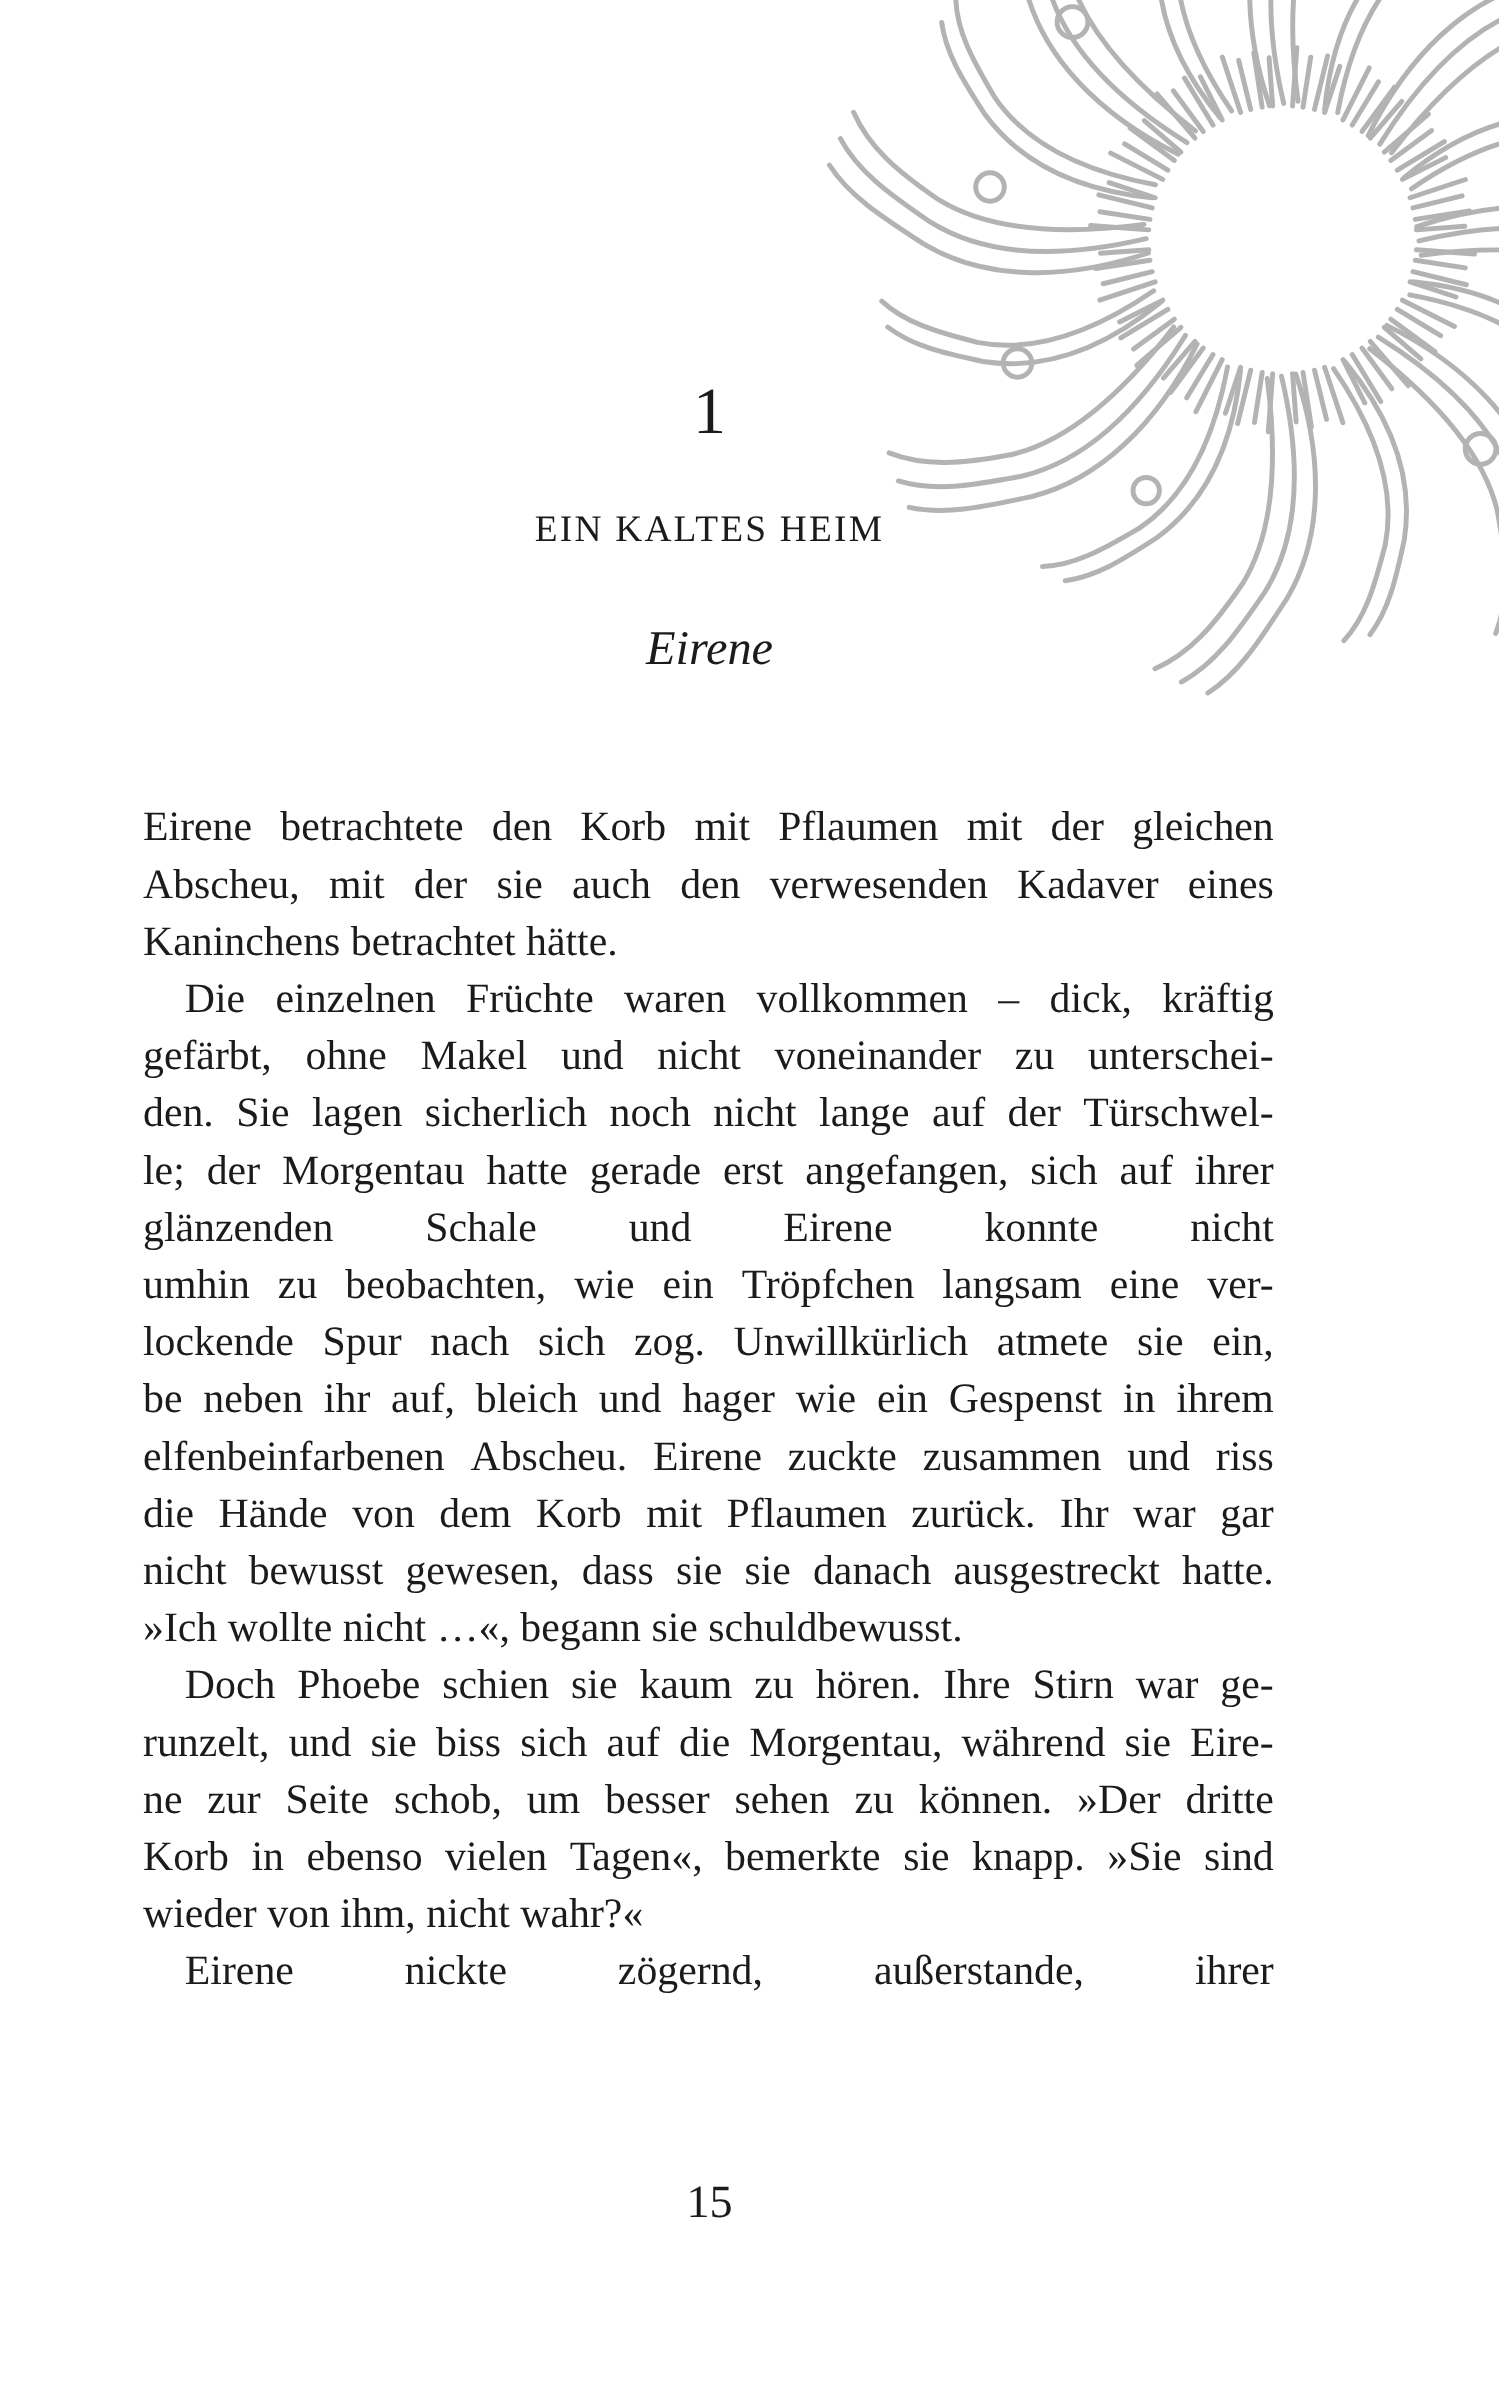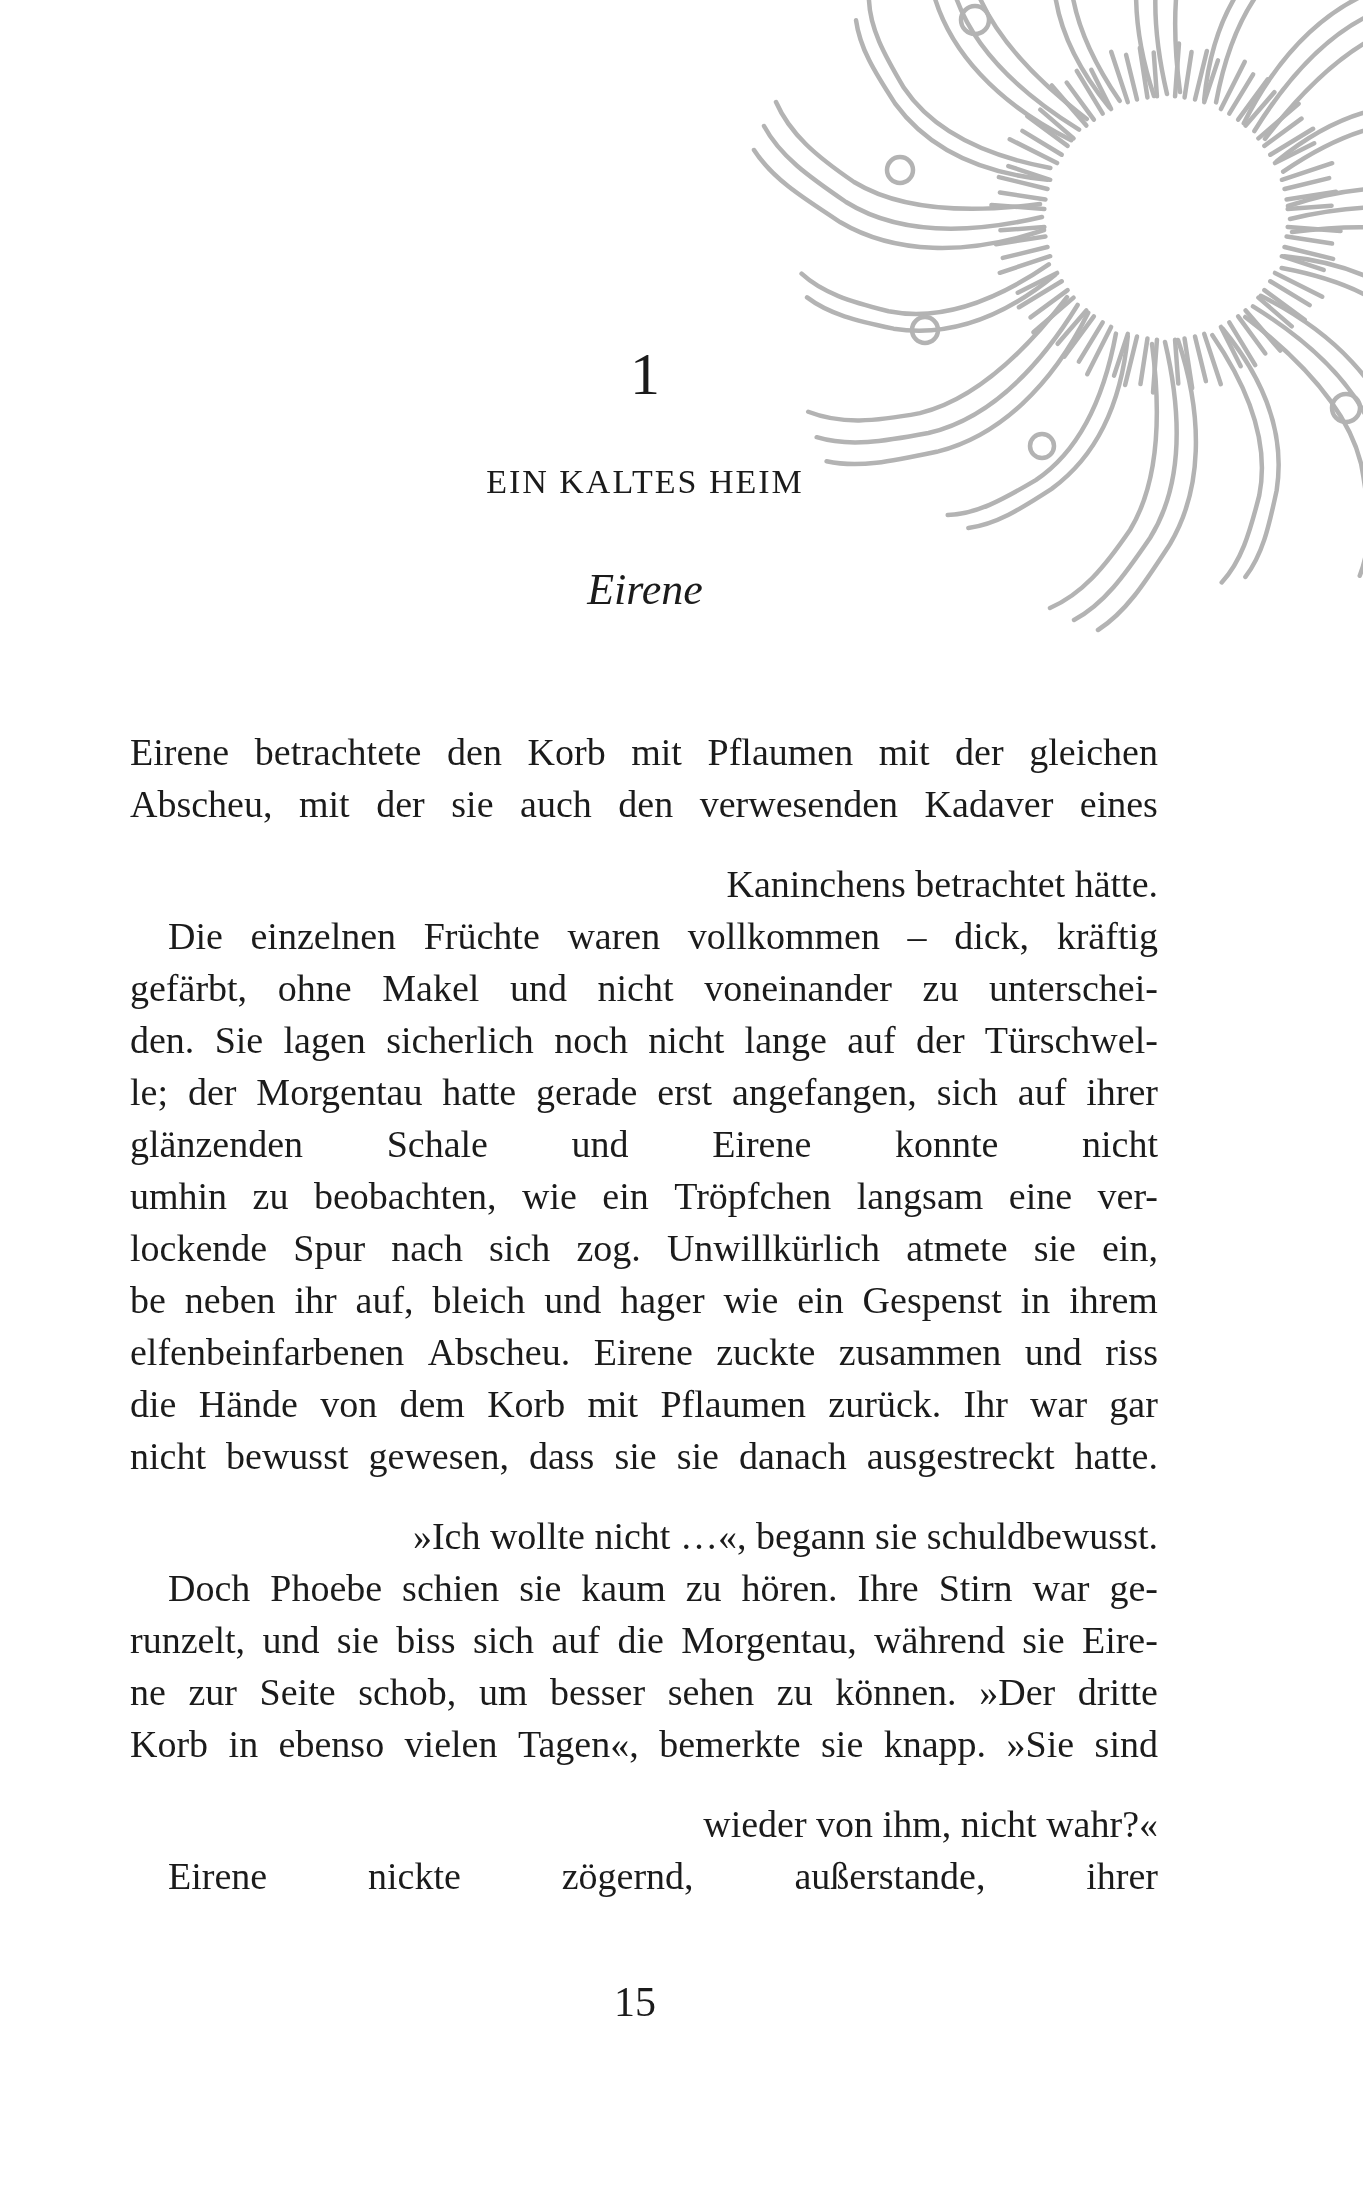--- a/index.html
+++ b/index.html
@@ -24,24 +24,24 @@
   .chapter-subtitle{top:566px;font-size:44px;font-style:italic;line-height:1.1;}
   .body-text{
     position:absolute;
     left:130px;top:726px;
     width:1028px;
     font-size:38px;
     line-height:52px;
   }
   .line{height:52px;}
   .just{display:flex;justify-content:space-between;}
-  .plain{white-space:nowrap;text-align:right;margin-top:28px;}
+  .plain{white-space:nowrap;text-align:left;}
   .indent{padding-left:38px;}
   .page-number{
-    position:absolute;left:120px;top:1981px;
+    position:absolute;left:130px;top:1981px;
     width:1030px;text-align:center;
     font-size:42px;line-height:1;
   }
 </style>
 </head>
 <body>
 
 <div class="page">
 
   <svg class="sun" viewBox="0 0 743 640" xmlns="http://www.w3.org/2000/svg">

